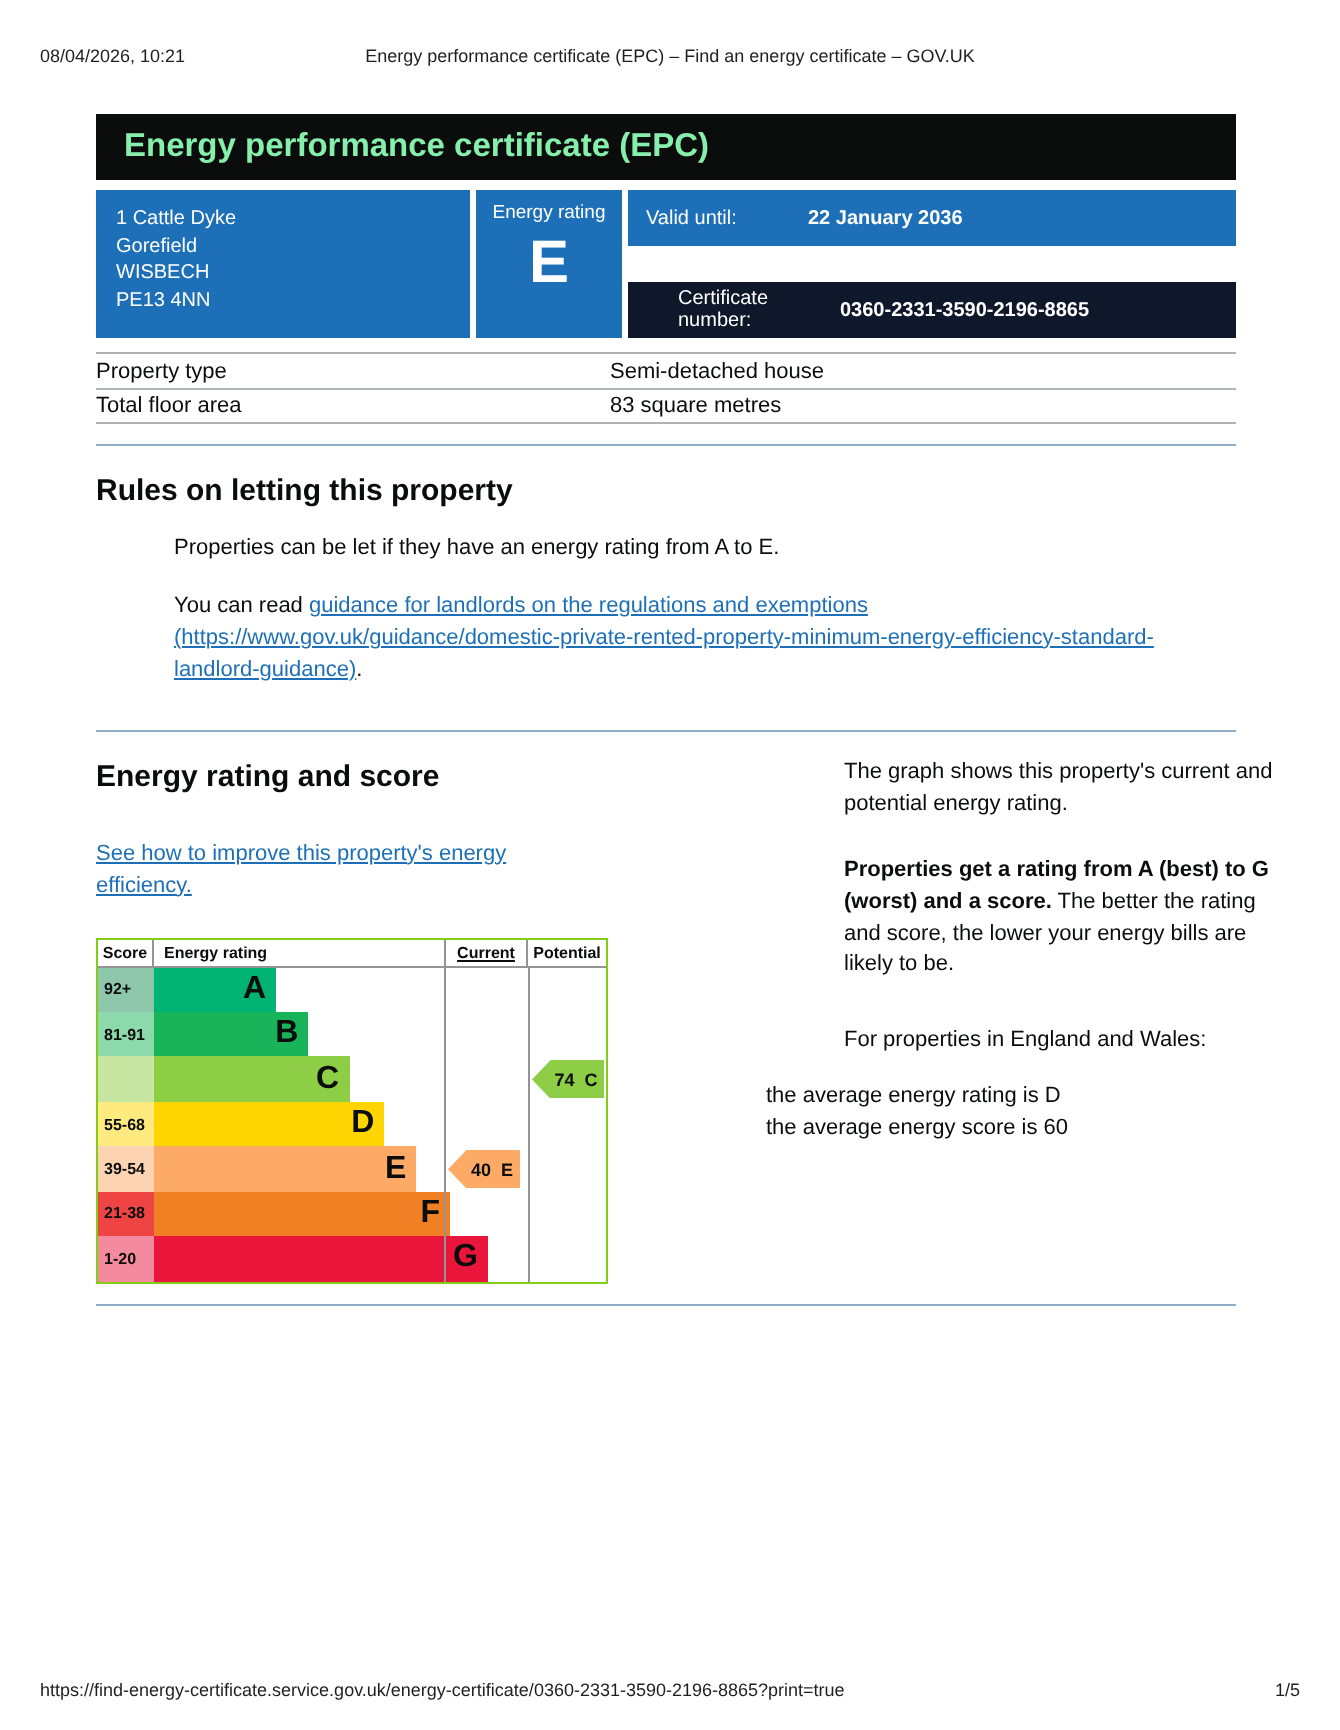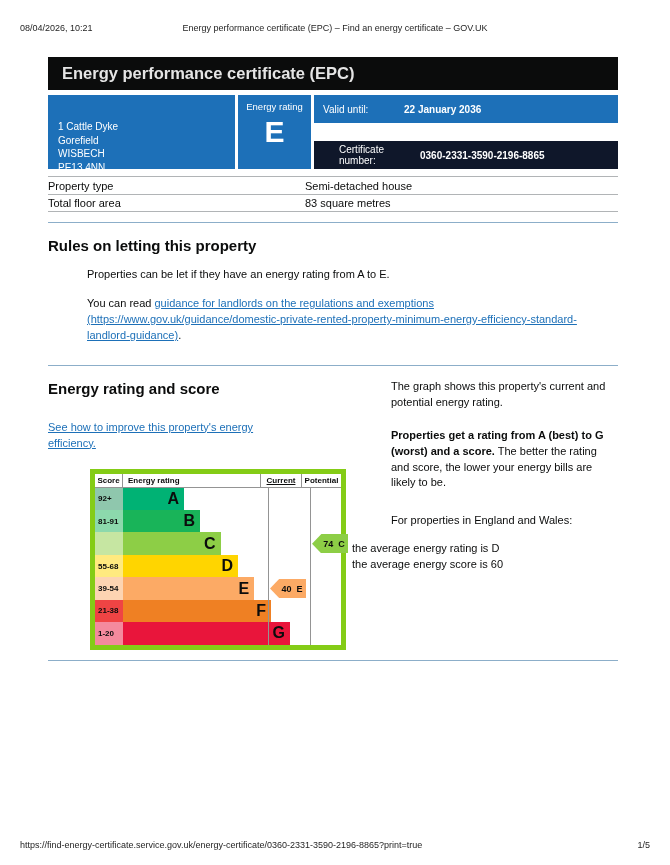--- a/index.html
+++ b/index.html
@@ -8,26 +8,26 @@
 
   .browser-header { position:absolute; top:23px; left:20px; width:630px; font-size:9px; color:#1f1f1f; }
   .browser-header .datetime { position:absolute; left:0; top:0; }
   .browser-header .doc-title { text-align:center; }
 
   .page-footer { position:absolute; top:840px; left:20px; width:630px; font-size:9px; color:#1f1f1f;
                  display:flex; justify-content:space-between; }
 
   .content { position:absolute; top:57px; left:48px; width:570px; }
 
-  .banner { background:#0b0c0c; color:#e5e5e5; font-weight:bold; font-size:16.5px; height:33px;
+  .banner { background:#0b0c0c; color:#86efac; font-weight:bold; font-size:16.5px; height:33px;
             line-height:33px; padding-left:14px; }
 
   .summary { display:flex; gap:3px; margin-top:5px; height:74px; }
   .blue-bg { background:#1d70b8; color:#fff; }
-  .addr { width:187px; padding:25px 0 0 10px; font-size:10px; line-height:1.35; }
+  .addr { width:187px; padding:8px 0 0 10px; font-size:10px; line-height:1.35; }
   .rating-box { width:73px; text-align:center; padding-top:6px; }
   .rating-box .lbl { font-size:9.5px; }
   .rating-box .big { font-size:30px; font-weight:bold; line-height:1.1; margin-top:3px; }
   .details { flex:1; display:flex; flex-direction:column; gap:18px; }
   .details .row { flex:1; display:flex; align-items:center; font-size:10px; }
   .details .lbl { width:90px; padding-left:9px; flex:none; }
   .details .val { font-weight:bold; }
 
   .prop-table { margin-top:7px; font-size:11px; }
   .prop-row { display:flex; height:18px; align-items:center; border-top:1px solid #b1b4b6; }
@@ -36,29 +36,29 @@
 
   hr.section { border:none; border-top:1px solid #8caec9; height:0; }
   .hr1 { margin-top:10px; }
   .hr2 { margin-top:21px; }
   .hr3 { margin-top:10px; }
 
   h2.heading { font-size:15px; font-weight:bold; margin-top:14px; }
   p.body-text { font-size:11px; line-height:1.45; margin-top:13px;padding-left:39px; }
   a.gov-link { color:#1d70b8; text-decoration:underline; cursor:pointer; }
 
-  .columns { display:flex; align-items:flex-start; }
+  .columns { display:flex; align-items:flex-start;gap:31px; }
   .col-left { width:272px; flex:none; }
   .col-right { width:266px; margin-left:32px; flex:none; }
   .col-left .lead { width:248px; }
   .improve-link { display:block; width:232px; margin-top:23px; font-size:11px; line-height:1.45; }
   .avg-list { font-size:11px; line-height:1.45; margin-top:12px; }
 
   
-  .epc-chart { width:256px; border:5px solid #84cc16; margin-top:17px;margin-left:42px; }
+  .epc-chart { width:256px; border:1px solid #84cc16; margin-top:17px; }
   .chart-header { display:flex; height:14px; line-height:13px; font-weight:bold; font-size:8px;
                   border-bottom:1px solid #949494; }
   .h-score { width:28px; text-align:center; border-right:1px solid #949494; }
   .h-rating { flex:1; padding-left:5px; }
   .h-current { width:41px; border-left:1px solid #949494; text-align:center;text-decoration:underline; }
   .h-potential { width:40px; border-left:1px solid #949494; text-align:center; }
   .chart-body { position:relative; height:157px; }
   .band-row { display:flex; height:22.43px; }
   .score-cell { width:28px; flex:none; font-weight:bold; font-size:8px; display:flex;
                 align-items:center; padding-left:3px; }

